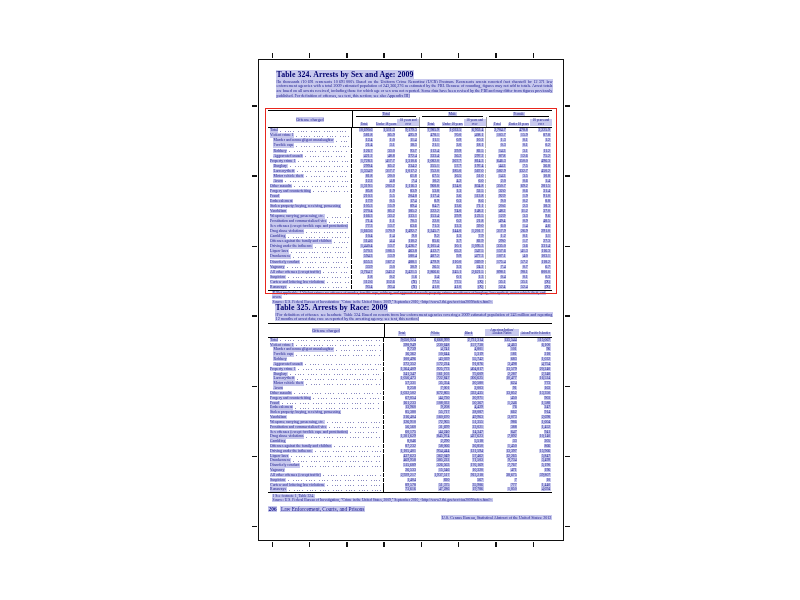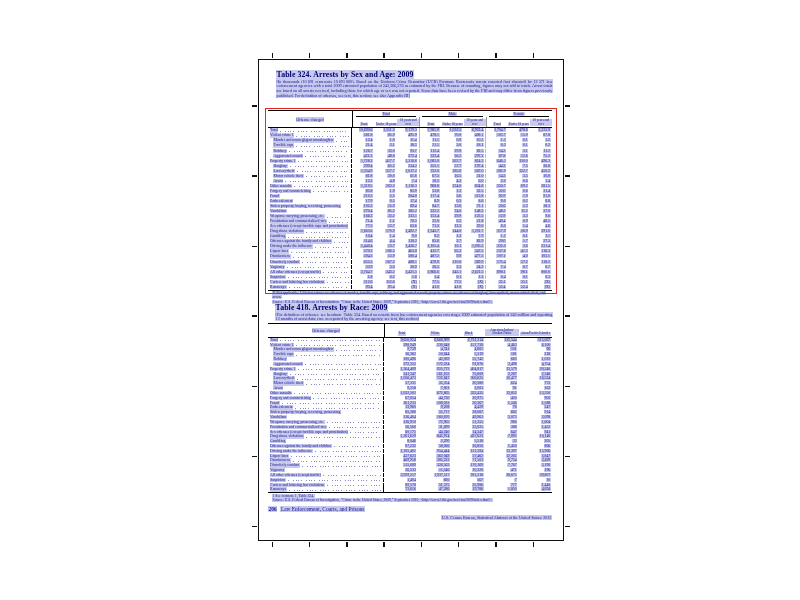--- a/index.html
+++ b/index.html
@@ -610,21 +610,21 @@
         </div>
       </div>
   </div>
 
   <div class="abs fnote" style="left:13px;top:231px;width:281px;">
     <div><span class="hl">X Not applicable.  1 Violent crimes are offenses of murder, forcible rape, robbery, and aggravated assault; property crimes are offenses of burglary, larceny-theft, motor vehicle theft, and arson.</span></div>
     <div><span class="hl">Source: U.S. Federal Bureau of Investigation, “Crime in the United States, 2009,” September 2010, &lt;http://www2.fbi.gov/ucr/cius2009/index.html&gt;.</span></div>
   </div>
 
   <div class="abs ttl" style="left:16px;top:243px;">
-    <span class="hl">Table 418. Arrests by Race: 2009</span>
+    <span class="hl">Table 325. Arrests by Race: 2009</span>
   </div>
 
   <div class="abs hnote" style="left:16px;top:252.5px;width:278px;">
     <span class="hl">[For definition of offenses, see headnote, Table 324. Based on reports from law enforcement agencies covering a 2009 estimated population of 243 million and reporting 12 months of arrest data; race as reported by the arresting agency; see text, this section]</span>
   </div>
 
   <div class="abs dtable t325" style="left:9px;top:262.5px;width:284px;">
     <div class="thead" style="height:14px;">
       <div class="stubhead" style="width:116px;">
         <span class="hl">Offense charged</span>

